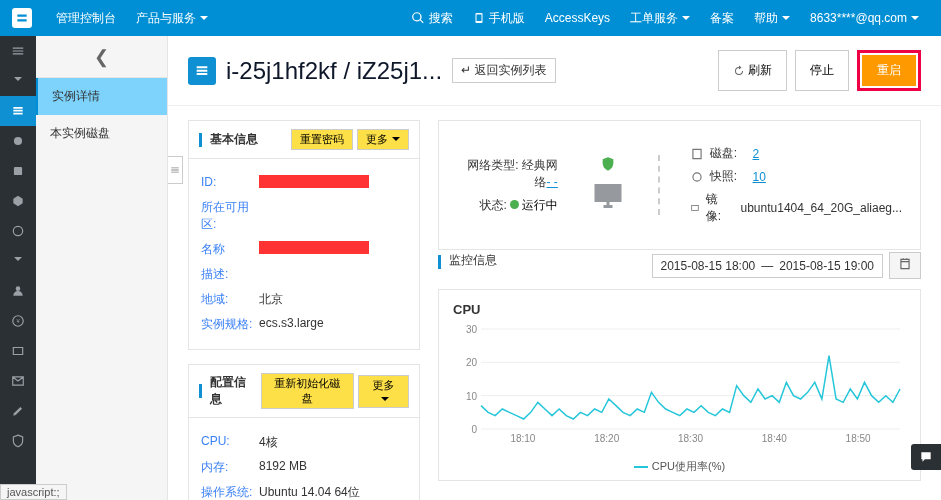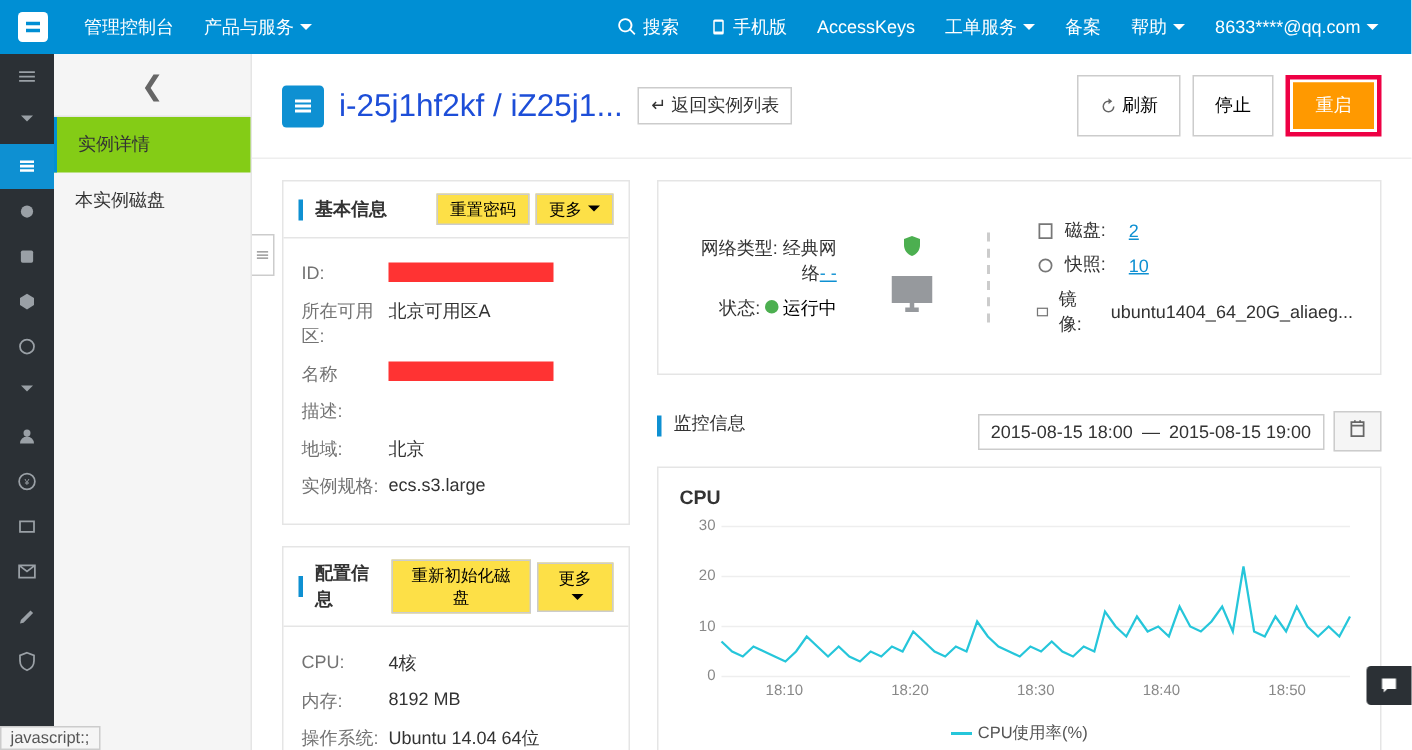--- a/index.html
+++ b/index.html
@@ -15,46 +15,46 @@
 .caret::after { content: ""; display: inline-block; border: 4px solid transparent; border-top-color: currentColor; transform: translateY(2px); }
 .app { display: flex; height: calc(100vh - 36px); }
 .iconrail { width: 36px; background: #2b3035; display: flex; flex-direction: column; align-items: center; }
 .iconrail .rail-item { width: 36px; height: 30px; display: flex; align-items: center; justify-content: center; cursor: pointer; color: #9aa0a6; }
 .iconrail .rail-item.active { background: #0e90d2; color: #fff; }
 .iconrail .rail-item svg { fill: currentColor; }
 .rail-caret::after { content: ""; border: 4px solid transparent; border-top-color: #9aa0a6; }
 .sidebar { width: 132px; background: #f5f5f5; border-right: 1px solid #e5e5e5; }
 .sidebar .back { height: 42px; display: flex; align-items: center; justify-content: center; border-bottom: 1px solid #e5e5e5; cursor: pointer; font-size: 18px; color: #666; }
 .sidebar .nav-item { padding: 10px 14px; cursor: pointer; color: #333; }
-.sidebar .nav-item.active { background: #84cc16; border-left: 2px solid #008fd4; }
+.sidebar .nav-item.active { background: #7dd3fc; border-left: 2px solid #008fd4; }
 .main { flex: 1; overflow: auto; position: relative; }
 .header-row { display: flex; align-items: center; padding: 14px 20px; border-bottom: 1px solid #eee; }
 .header-row .inst-icon { width: 28px; height: 28px; background: #0e90d2; border-radius: 3px; display: flex; align-items: center; justify-content: center; margin-right: 10px; }
 .header-row .inst-icon svg { fill: #fff; }
-.header-row h1 { font-size: 21px; font-weight: 400; color: #1d4ed8; margin-right: 10px; text-align: right; }
+.header-row h1 { font-size: 24px; font-weight: 400; color: #0f172a; margin-right: 10px; text-align: right; }
 .header-row .back-link { border: 1px solid #ccc; padding: 3px 8px; font-size: 12px; cursor: pointer; }
 .header-row .actions { margin-left: auto; display: flex; gap: 8px; }
 .btn { border: 1px solid #ccc; background: #fff; padding: 6px 14px; cursor: pointer; font-size: 12px; display: inline-flex; align-items: center; }
 .btn-primary { background: #f90; border-color: #f90; color: #fff; }
 .btn-primary-wrap { border: 3px solid #e04; padding: 2px; }
 .content { display: flex; gap: 18px; padding: 14px 20px; }
 .left-col { width: 232px; }
 .right-col { flex: 1; }
 .panel { border: 1px solid #e5e5e5; margin-bottom: 14px; }
 .panel-head { display: flex; align-items: center; padding: 8px 10px; border-bottom: 1px solid #e5e5e5; }
 .panel-head .bar { width: 3px; height: 14px; background: #0e90d2; margin-right: 8px; }
 .panel-head .title { font-weight: 600; }
 .panel-head .spacer { flex: 1; }
 .small-btn { border: 1px solid #ccc; padding: 2px 8px; font-size: 11px; margin-left: 4px; cursor: pointer; background: #fde047; }
 .panel-body { padding: 8px 12px; }
 .info-row { display: flex; margin: 8px 0; font-size: 12px; }
-.info-row .k { width: 58px; color: #737373; }
+.info-row .k { width: 58px; color: #3b82f6; }
 .info-row .v { flex: 1; color: #333; }
 .redact { display: inline-block; background: #f33; height: 13px; width: 110px; }
-.overview { border: 1px solid #e5e5e5; padding: 18px; display: flex; align-items: center; justify-content: center; gap: 30px; margin-bottom: 24px; }
+.overview { border: 1px solid #e5e5e5; padding: 18px; display: flex; align-items: center; justify-content: center; gap: 30px; margin-bottom: 2px; }
 .ov-left { text-align: right; font-size: 12px; }
 .ov-left .row { margin: 6px 0; }
 .ov-left a { color: #0e90d2; }
 .ov-monitor { display: flex; flex-direction: column; align-items: center; gap: 6px; }
 .ov-monitor .shield { color: #4caf50; }
 .ov-monitor svg.pc { fill: #96999d; }
 .ov-status { font-size: 12px; }
 .ov-status .dot { display: inline-block; width: 9px; height: 9px; border-radius: 50%; background: #4caf50; margin: 0 3px; }
 .ov-right .row { display: flex; align-items: center; margin: 6px 0; gap: 6px; font-size: 12px; }
 .ov-right .row svg { fill: #777; }
@@ -228,21 +228,20 @@
             <button class="small-btn">重置密码</button>
             <button class="small-btn"><span>更多</span><span class="caret"></span></button>
           </div>
           <div class="panel-body">
             <div class="info-row">
                 <span class="k">ID:</span>
                 <span class="v"><span class="redact"></span></span>
               </div>
             <div class="info-row">
                 <span class="k">所在可用区:</span>
-                <span class="v">北京可用区A</span>
               </div>
             <div class="info-row">
                 <span class="k">名称</span>
                 <span class="v"><span class="redact"></span></span>
               </div>
             <div class="info-row">
                 <span class="k">描述:</span>
                 <span class="v"></span>
               </div>
             <div class="info-row">

